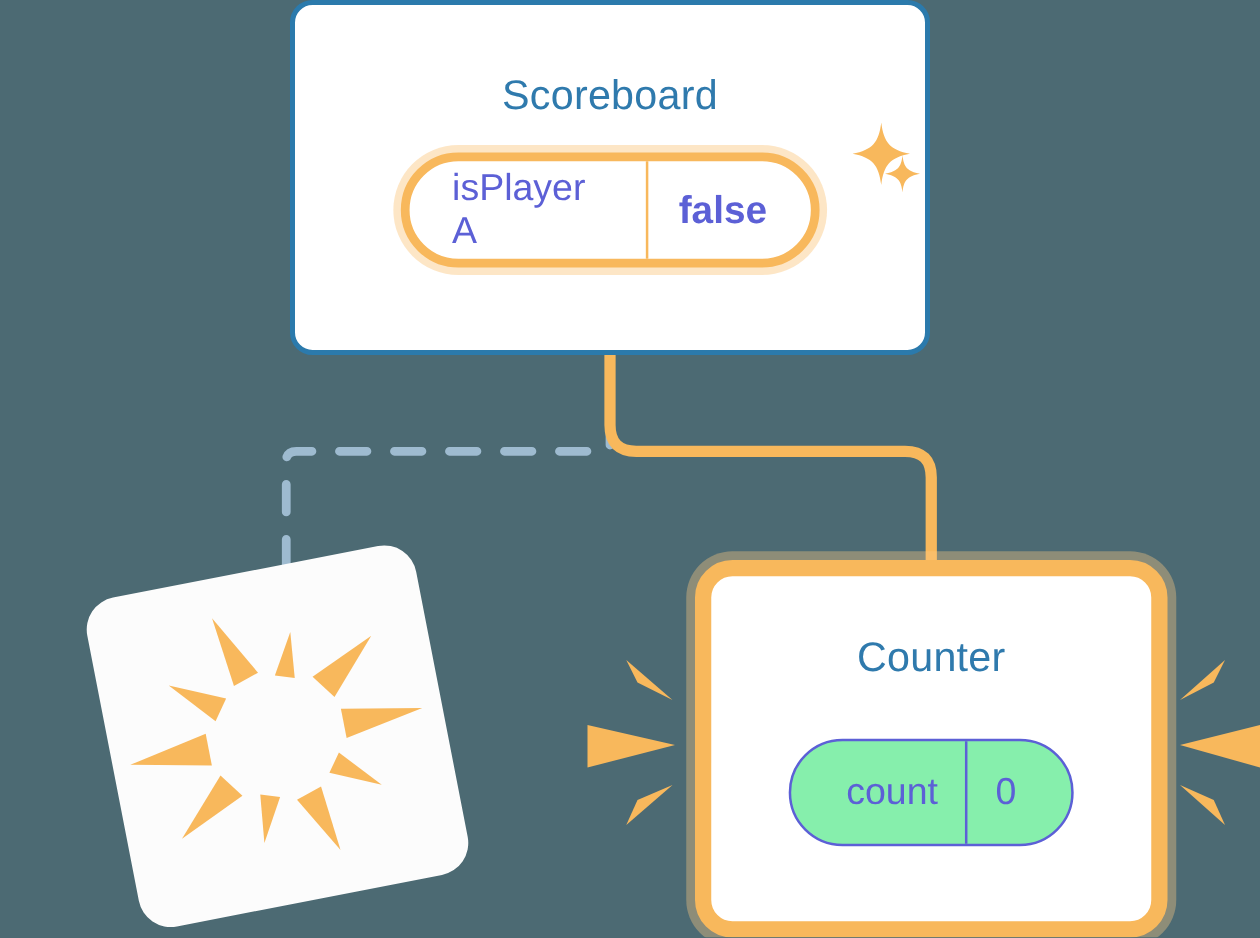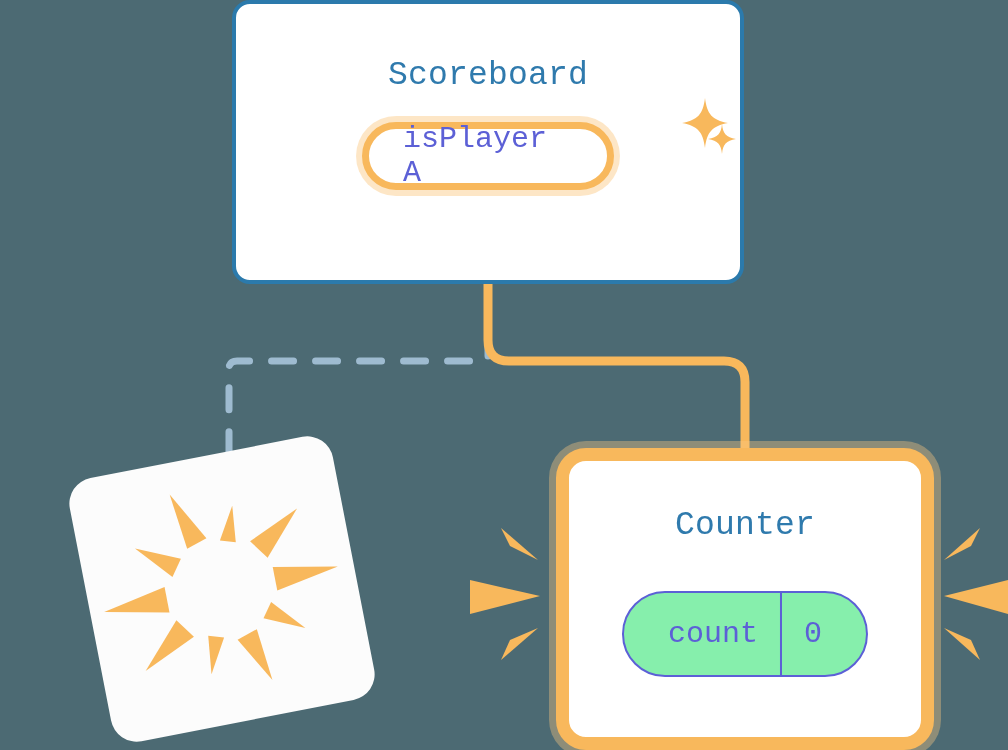--- a/index.html
+++ b/index.html
@@ -10,21 +10,20 @@
   }
   body {
     font-family: "Liberation Sans", sans-serif;
   }
   #stage {
     position: relative;
     width: 1008px;
     height: 750px;
     background: #4c6a73;
     overflow: hidden;
-    font-family: Liberation Mono, monospace;
   }
 
   
   #connectors {
     position: absolute;
     left: 0; top: 0;
     width: 1008px;
     height: 750px;
     z-index: 1;
     pointer-events: none;
@@ -62,21 +61,21 @@
     top: 118px;
   }
   .pill-glow {
     position: relative;
     display: inline-flex;
     align-items: stretch;
     background: #ffffff;
     border: 7px solid #f8b85c;
     border-radius: 60px;
     box-shadow: 0 0 0 6px rgba(250, 196, 120, 0.42);
-    height: 68px;
+    height: 92px;
     box-sizing: border-box;
   }
   .pill-cell {
     display: flex;
     align-items: center;
     justify-content: center;
     color: #5c60d6;
     font-size: 30px;
     box-sizing: border-box;
   }
@@ -188,20 +187,21 @@
 
     <path d="M 488 282 L 488 340 Q 488 361 509 361 L 724 361 Q 745 361 745 382 L 745 470" fill="none" stroke="#f8b85c" stroke-width="9" stroke-linecap="butt"></path>
   </svg>
 
   <div class="card-scoreboard">
     <div class="card-title">Scoreboard</div>
 
     <div class="pill-wrap">
       <div class="pill-glow">
         <div class="pill-cell pill-key">isPlayer A</div>
+        <div class="pill-cell pill-val">false</div>
       </div>
     </div>
   </div>
 
   <div class="sparkle" style="left:682px; top:98px;">
     <svg width="46" height="50" viewBox="0 0 46 50">
       <path d="M23 0 C25 16 30 22 46 25 C30 28 25 34 23 50 C21 34 16 28 0 25 C16 22 21 16 23 0 Z" fill="#f8b85c"></path>
     </svg>
   </div>
   <div class="sparkle" style="left:708px; top:124px;">

